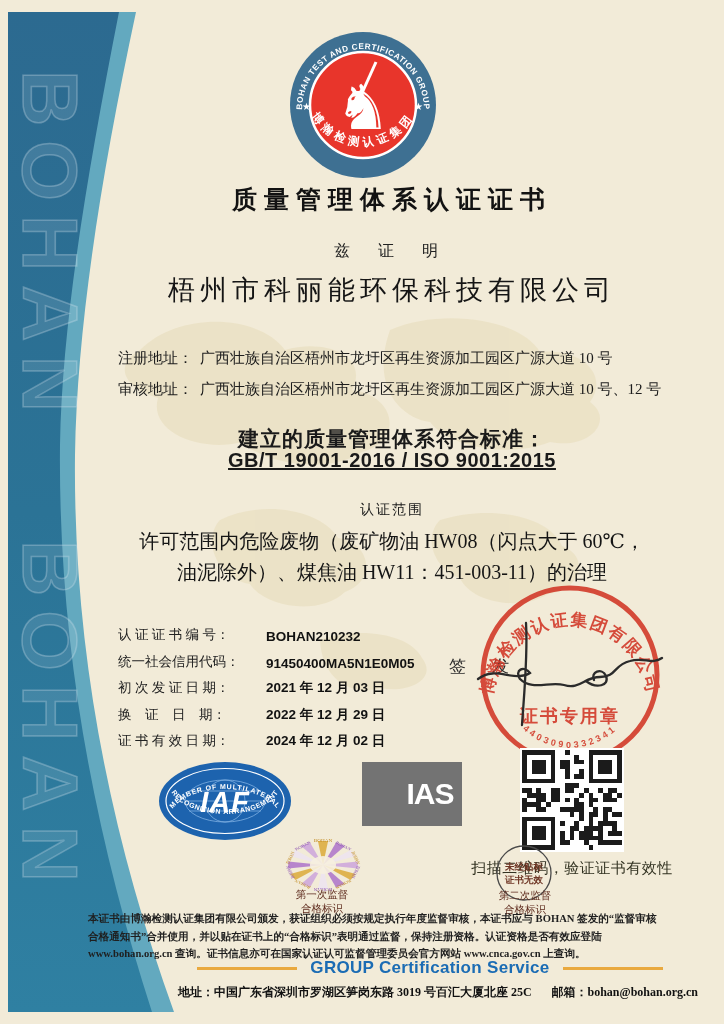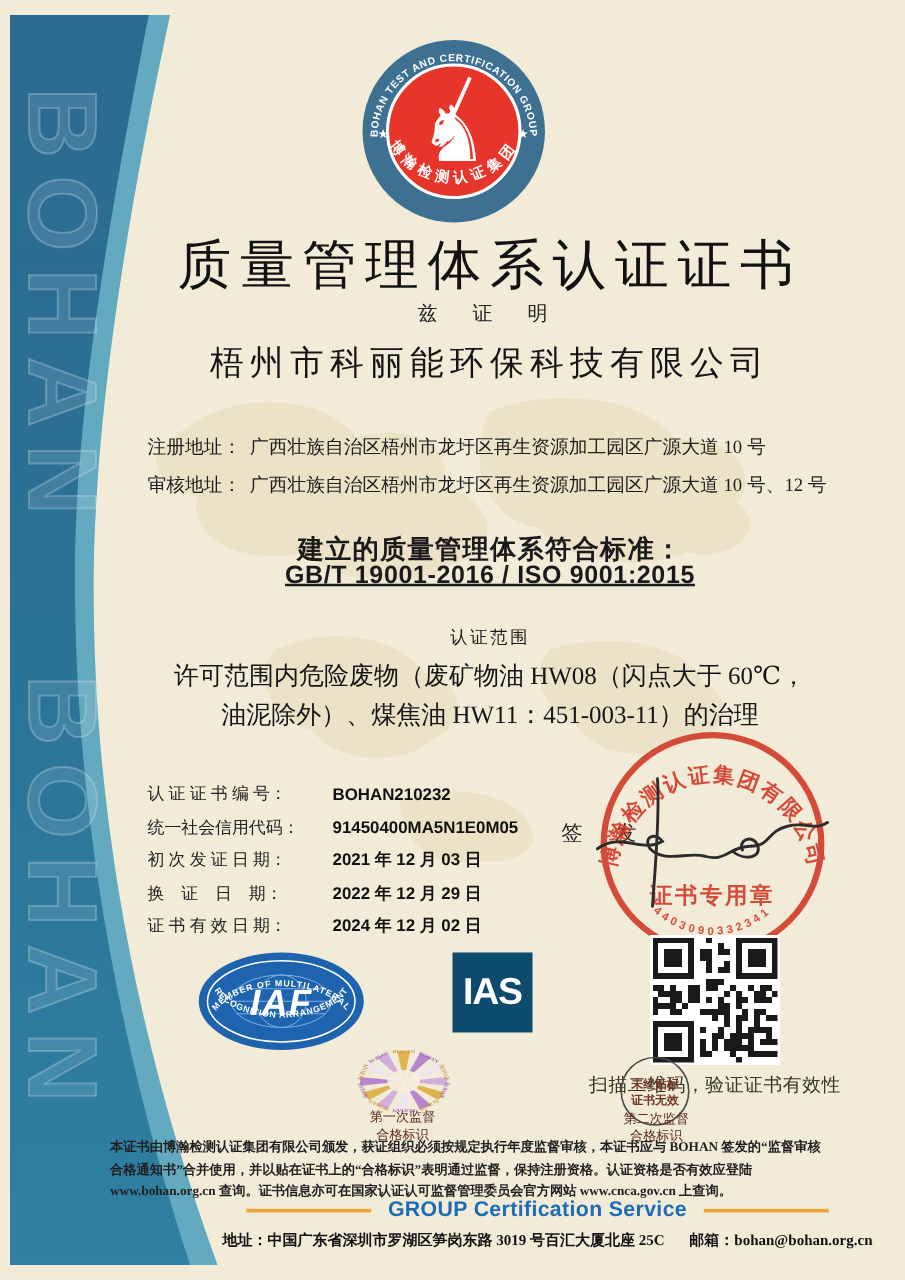--- a/index.html
+++ b/index.html
@@ -8,42 +8,42 @@
   .abs{position:absolute;}
   .ctr{left:60px;width:664px;text-align:center;}
   
   #swoosh{left:0;top:0;z-index:1;}
   .wm{z-index:2;writing-mode:vertical-rl;font-family:"Liberation Sans","DejaVu Sans",sans-serif;
       font-weight:800;font-size:78px;letter-spacing:14px;color:rgba(214,230,238,0.13);
       -webkit-text-stroke:1.5px rgba(214,230,238,0.30);user-select:none;}
   #mapwm{z-index:1;left:70px;top:290px;}
   .z{z-index:3;}
   
-  #title{top:183px;font-size:43px;font-weight:400;letter-spacing:7px;color:#121212;}
+  #title{top:183px;font-size:25px;font-weight:700;letter-spacing:7px;color:#121212;}
   #certify{top:241px;font-size:16px;letter-spacing:12px;color:#222;}
   #company{top:272px;font-size:27px;letter-spacing:5px;color:#151515;}
   
   .addr-row{display:flex;font-size:15px;line-height:21px;margin-bottom:10px;color:#1c1c1c;}
   .addr-label{flex:0 0 82px;white-space:nowrap;}
   .addr-value{width:470px;}
   #std-intro{top:425px;font-size:21px;font-weight:700;letter-spacing:1px;}
   #std-code{top:449px;font-size:20px;font-weight:700;
             font-family:"Liberation Sans","DejaVu Sans",sans-serif;letter-spacing:.5px;text-decoration:underline;}
   #scope-label{top:501px;font-size:14px;letter-spacing:2px;}
   #scope{top:526px;font-size:20px;line-height:31px;color:#151515;}
   
   #details{left:118px;top:626px;font-size:13.5px;}
-  .d-row{display:flex;margin-bottom:8.5px;align-items:center;}
+  .d-row{display:flex;margin-bottom:8.5px;align-items:flex-end;}
   .d-label{flex:0 0 148px;color:#222;}
   .d-value{font-family:"Liberation Sans","DejaVu Sans",sans-serif;font-weight:700;color:#111;}
   #issue-label{left:449px;top:655px;font-size:17px;letter-spacing:11px;color:#2a2a2a;}
   
   .ias-wrap{left:362px;top:762px;display:flex;align-items:flex-start;}
-  .ias-box{width:64px;height:64px;background:#0c4a6e;color:#fff;display:flex;align-items:center;
-           justify-content:center;font:800 30px "Liberation Sans","DejaVu Sans",sans-serif;letter-spacing:-1px;}
+  .ias-box{width:64px;height:64px;background:#737373;color:#fff;display:flex;align-items:center;
+           justify-content:center;font:800 30px "Liberation Sans","DejaVu Sans",sans-serif;letter-spacing:-1px;padding-left:36px;}
   .ias-text{margin-left:6px;font-family:"Liberation Sans","DejaVu Sans",sans-serif;color:#2a6e4f;padding-top:4px;}
   .ias-acc{font-size:12.5px;font-weight:700;letter-spacing:.5px;}
   .ias-sub{font-size:6.8px;line-height:8px;}
   .ias-code{font-size:11px;font-weight:800;color:#17301f;margin-top:3px;}
   #qr{left:520px;top:748px;width:100px;height:100px;background:#fff;padding:2px;}
   #qr svg{display:block;width:100px;height:100px;}
   #qr-caption{left:462px;top:859px;width:220px;text-align:center;font-size:15px;color:#332;letter-spacing:.5px;}
   #stick1-cap,#stick2-cap{text-align:center;font-size:10.5px;line-height:13.5px;color:#5d2a1c;}
   #stick1-cap{left:272px;top:888px;width:100px;}
   #stick2-cap{left:486px;top:889px;width:78px;}

